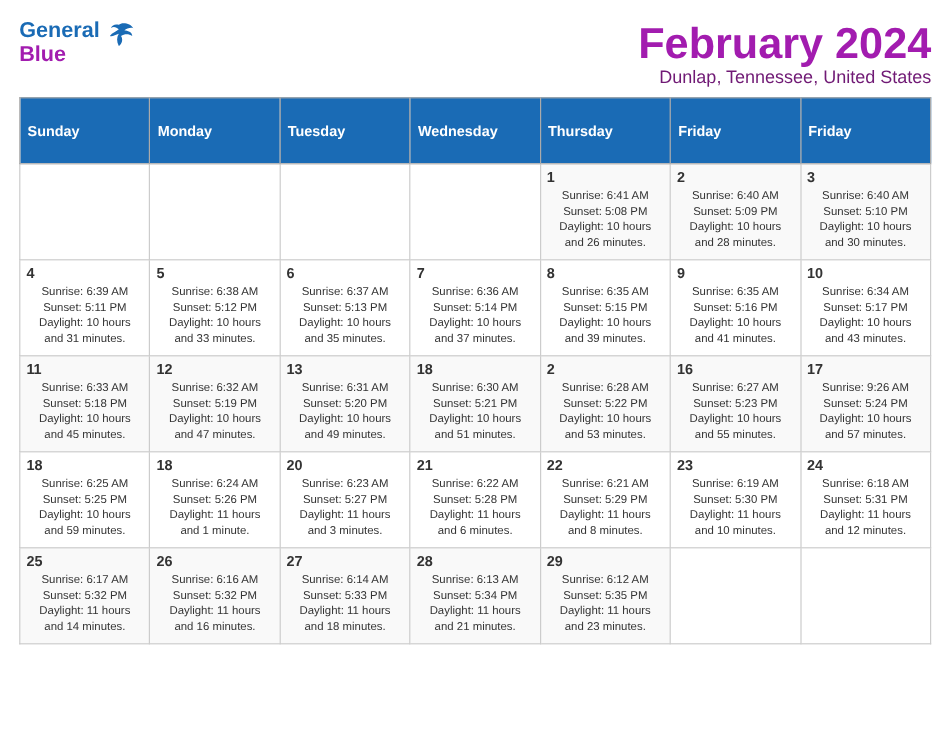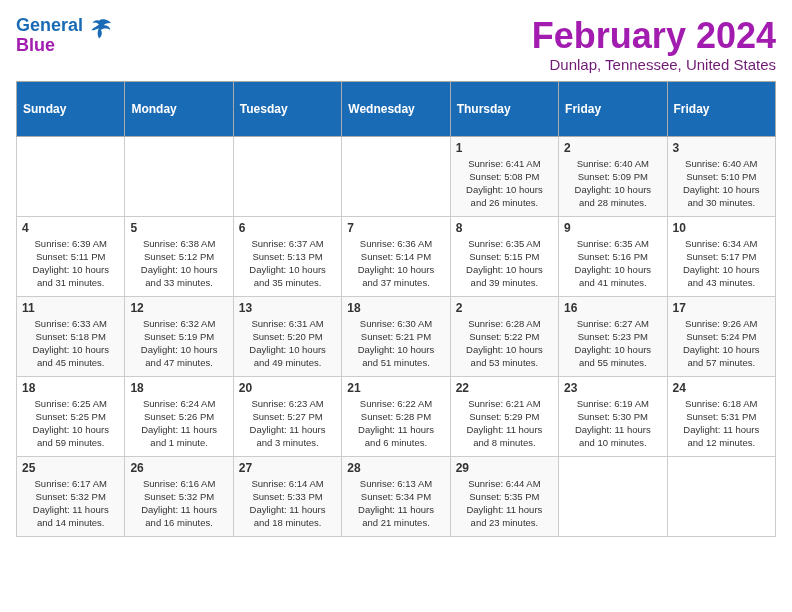--- a/index.html
+++ b/index.html
@@ -331,21 +331,21 @@
         </td>
         <td>
           <span class="day-number">28</span>
           <div class="day-info" style="white-space: pre-line;">Sunrise: 6:13 AM
 Sunset: 5:34 PM
 Daylight: 11 hours
 and 21 minutes.</div>
         </td>
         <td>
           <span class="day-number">29</span>
-          <div class="day-info" style="white-space: pre-line;">Sunrise: 6:44 AM
+          <div class="day-info" style="white-space: pre-line;">Sunrise: 6:12 AM
 Sunset: 5:35 PM
 Daylight: 11 hours
 and 23 minutes.</div>
         </td>
         <td class="empty-cell"></td>
         <td class="empty-cell"></td>
       </tr>
     </tbody>
 </table>
 

